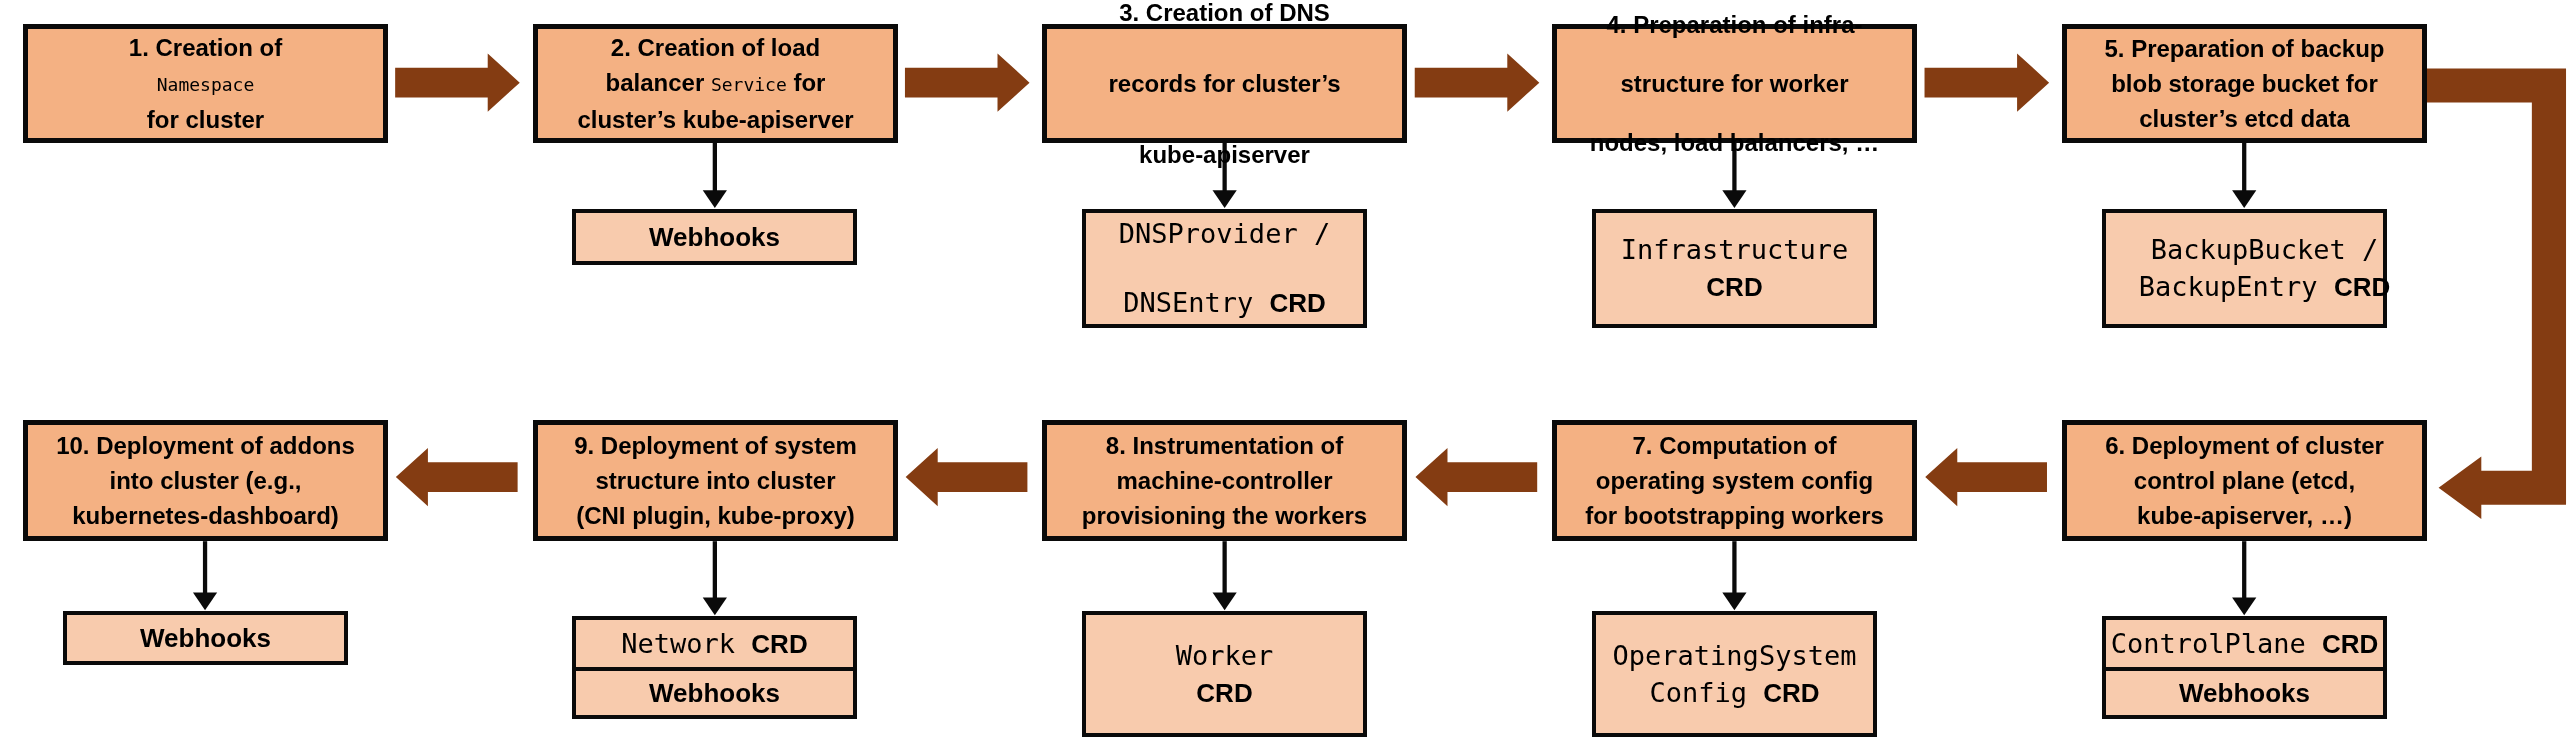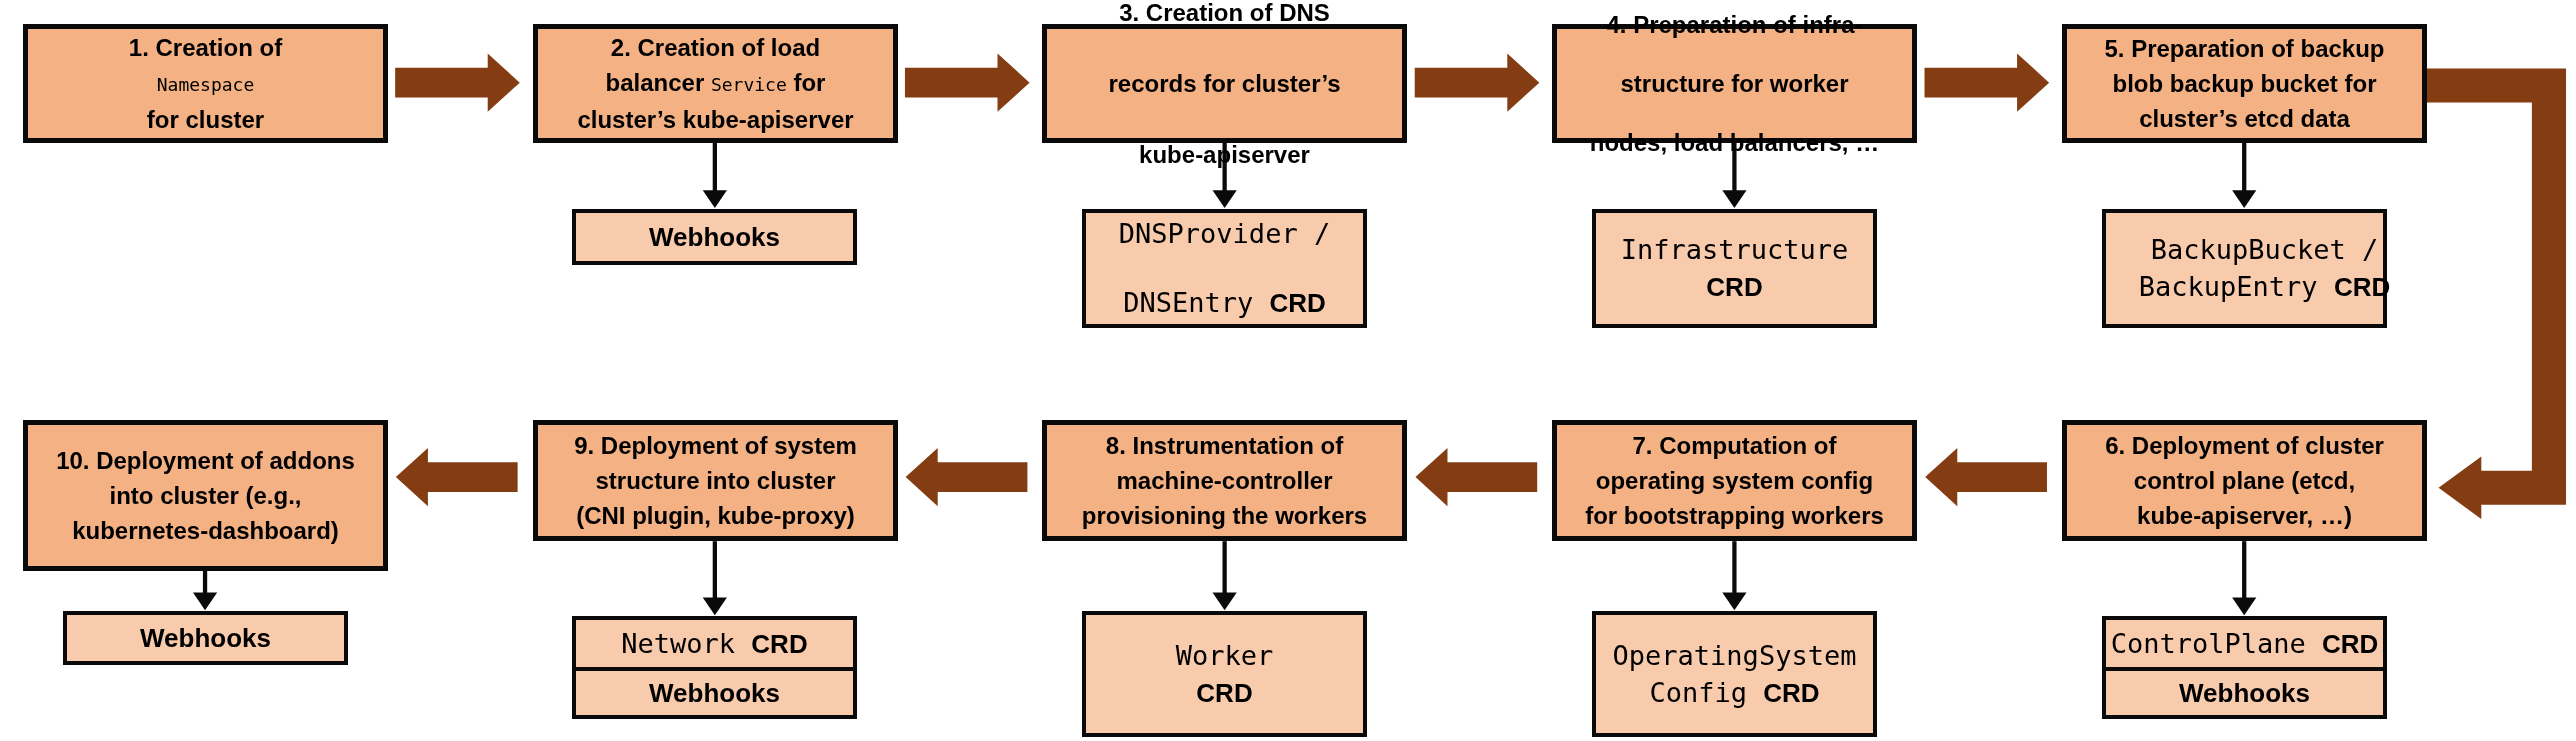--- a/index.html
+++ b/index.html
@@ -121,21 +121,21 @@
         <div class="line"><span class="run-sans">4. Preparation of infra-</span></div>
         <div class="line"><span class="run-sans">structure for worker</span></div>
         <div class="line"><span class="run-sans">nodes, load balancers, …</span></div>
       </div>
       <div class="box box-sub" style="left: 1592px; top: 209px; width: 285px; height: 119px;">
         <div class="line"><span class="run-mono">Infrastructure</span></div>
         <div class="line"><span class="run-sansbold">CRD</span></div>
       </div>
       <div class="box box-main" style="left: 2062px; top: 23.5px; width: 365px; height: 119px;">
         <div class="line"><span class="run-sans">5. Preparation of backup</span></div>
-        <div class="line"><span class="run-sans">blob backup bucket for</span></div>
+        <div class="line"><span class="run-sans">blob storage bucket for</span></div>
         <div class="line"><span class="run-sans">cluster’s etcd data</span></div>
       </div>
       <div class="box box-sub" style="left: 2102px; top: 209px; width: 285px; height: 119px; padding-left: 40px;">
         <div class="line"><span class="run-mono">BackupBucket /</span></div>
         <div class="line"><span class="run-mono">BackupEntry </span><span class="run-sansbold">CRD</span></div>
       </div>
       <div class="box box-main" style="left: 2062px; top: 420px; width: 365px; height: 121px;">
         <div class="line"><span class="run-sans">6. Deployment of cluster</span></div>
         <div class="line"><span class="run-sans">control plane (etcd,</span></div>
         <div class="line"><span class="run-sans">kube-apiserver, …)</span></div>
@@ -172,21 +172,21 @@
         <div class="line"><span class="run-sans">(CNI plugin, kube-proxy)</span></div>
       </div>
       <div class="box-stack" style="left: 572px; top: 616px; width: 285px; height: 103px;">
         <div class="stack-cell">
           <div class="line"><span class="run-mono">Network </span><span class="run-sansbold">CRD</span></div>
         </div>
         <div class="stack-cell">
           <div class="line"><span class="run-sansbold">Webhooks</span></div>
         </div>
       </div>
-      <div class="box box-main" style="left: 23px; top: 420px; width: 365px; height: 151px;">
+      <div class="box box-main" style="left: 23px; top: 420px; width: 365px; height: 121px;">
         <div class="line"><span class="run-sans">10. Deployment of addons</span></div>
         <div class="line"><span class="run-sans">into cluster (e.g.,</span></div>
         <div class="line"><span class="run-sans">kubernetes-dashboard)</span></div>
       </div>
       <div class="box box-sub" style="left: 63px; top: 611px; width: 285px; height: 54px;">
         <div class="line"><span class="run-sansbold">Webhooks</span></div>
       </div>
     </div>
 </div>
 

